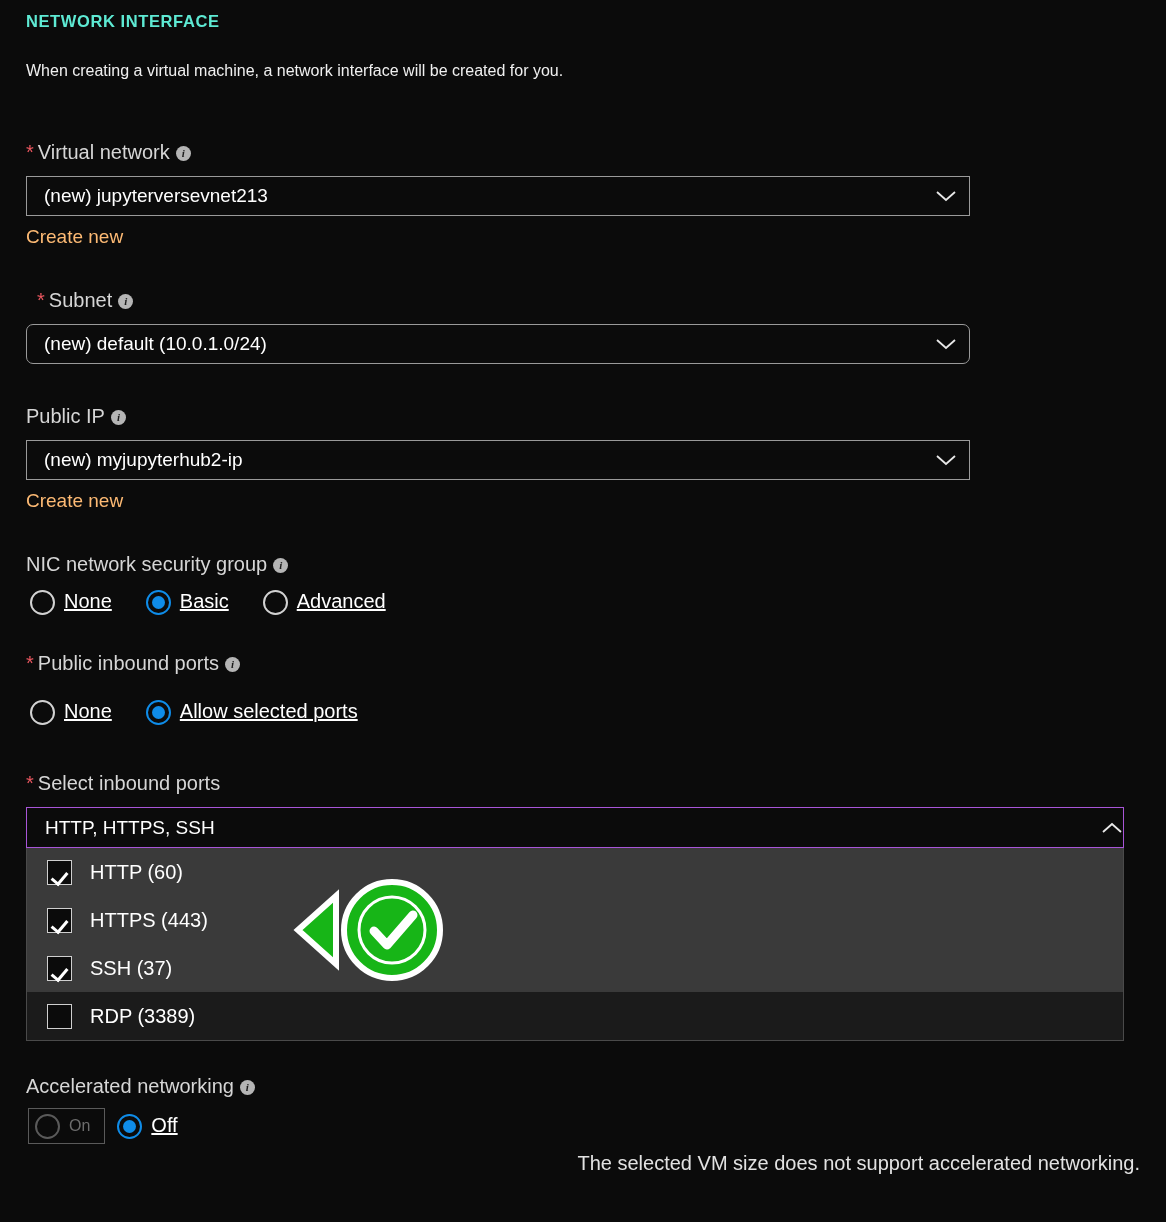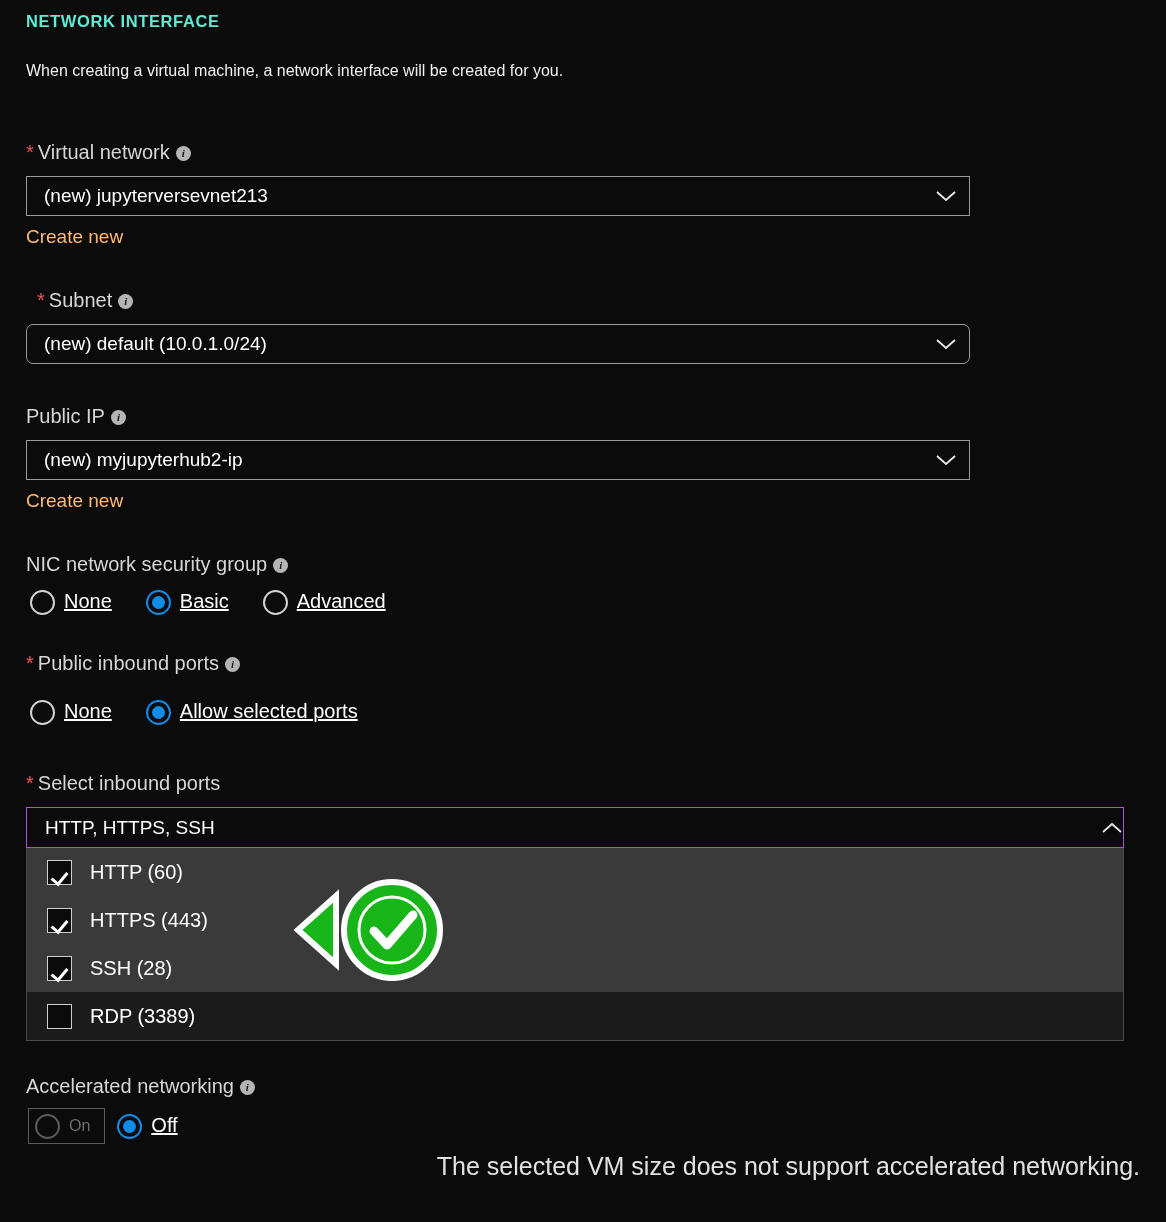--- a/index.html
+++ b/index.html
@@ -220,21 +220,21 @@
     transform: rotate(40deg) translate(0px, -4px);
   }
   .port-item .plabel {
     font-size: 20px;
     color: #ffffff;
   }
   .note {
     position: absolute;
     right: 26px;
     top: 1152px;
-    font-size: 25px;
+    font-size: 20px;
     color: #e2e2e2;
     text-align: right;
     white-space: nowrap;
   }
   
   .cursor-badge {
     position: absolute;
     left: 292px;
     top: 878px;
     width: 158px;
@@ -335,21 +335,21 @@
     <div class="port-item selected">
       <span class="cb checked"></span>
       <span class="plabel">HTTP (60)</span>
     </div>
     <div class="port-item selected">
       <span class="cb checked"></span>
       <span class="plabel">HTTPS (443)</span>
     </div>
     <div class="port-item selected">
       <span class="cb checked"></span>
-      <span class="plabel">SSH (28)</span>
+      <span class="plabel">SSH (37)</span>
     </div>
     <div class="port-item">
       <span class="cb"></span>
       <span class="plabel">RDP (3389)</span>
     </div>
   </div>
 
   <div class="cursor-badge">
     <svg width="158" height="104" viewBox="0 0 158 104">
       <path d="M6 52 L44 18 L44 86 Z" fill="#17b517" stroke="#ffffff" stroke-width="6"></path>

